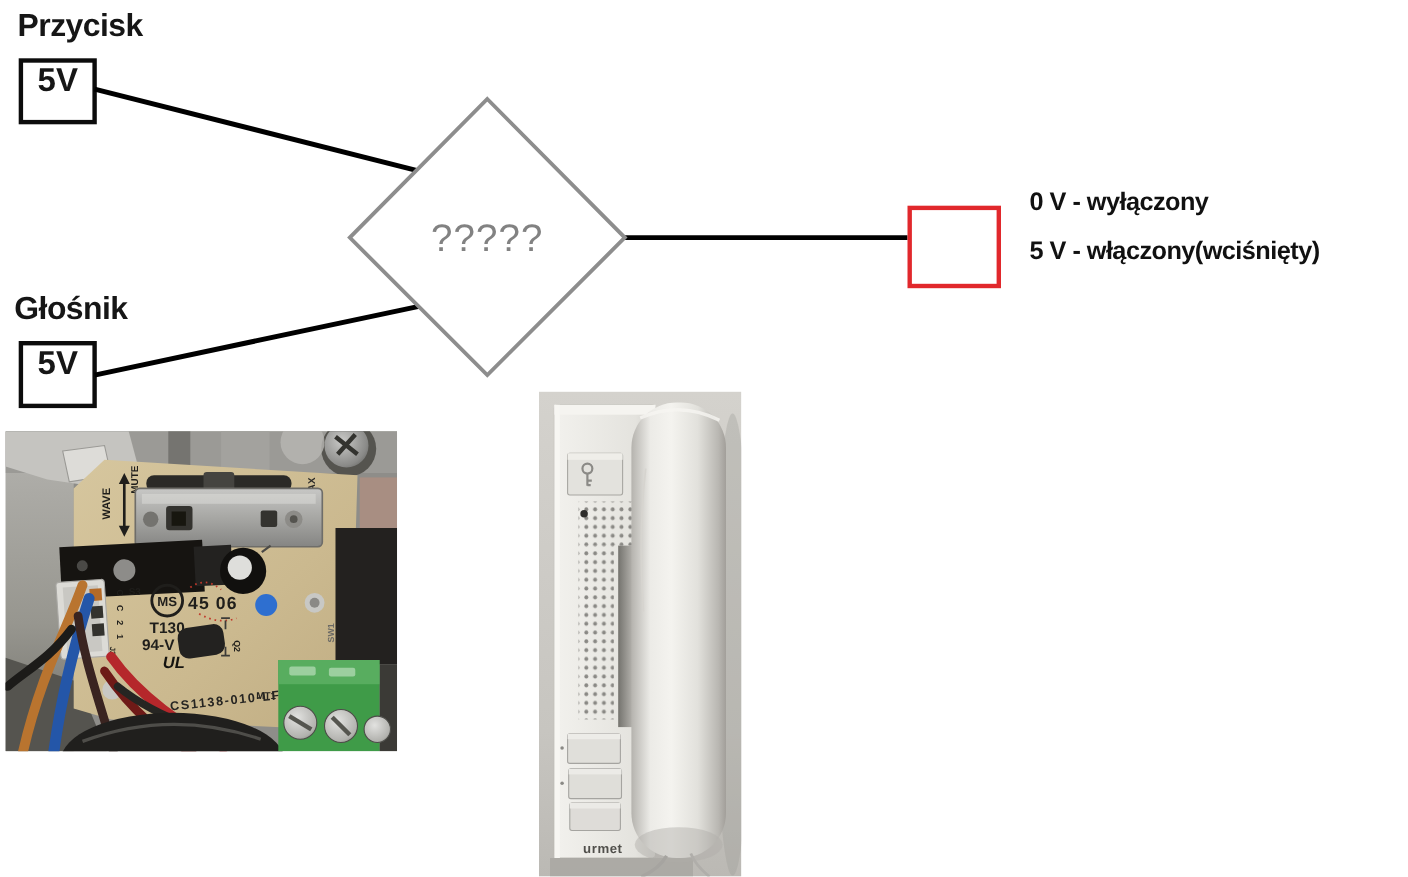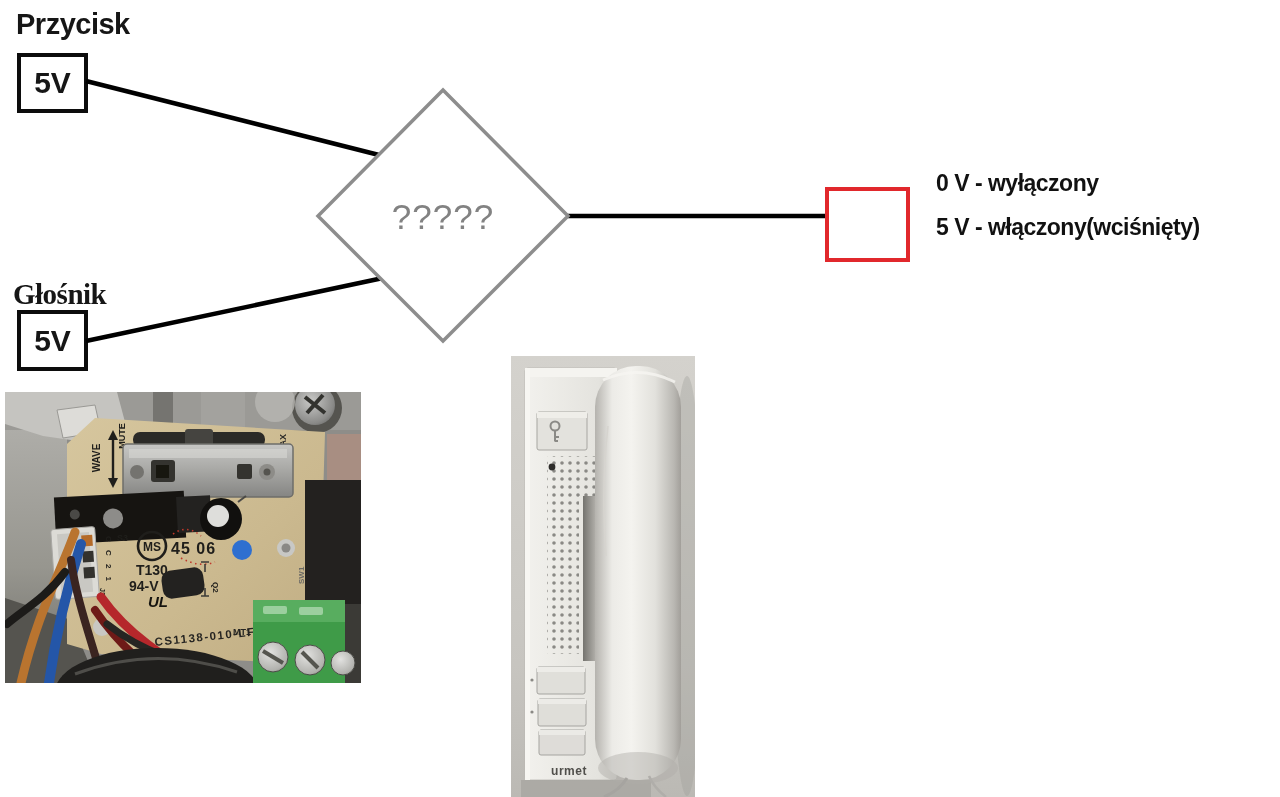--- a/index.html
+++ b/index.html
@@ -1,21 +1,21 @@
 <!DOCTYPE html>
 <html><head>
 <meta charset="utf-8">
 <style>
   html,body{margin:0;padding:0;background:#ffffff;}
   #stage{position:relative;width:1280px;height:797px;background:#ffffff;overflow:hidden;
          font-family:"Liberation Sans",sans-serif;color:#161616;}
   .abs{position:absolute;}
   .lbl{font-size:29px;font-weight:600;letter-spacing:-0.5px;white-space:nowrap;}
   .vbox{box-sizing:border-box;border:4px solid #0c0c0c;background:#ffffff;
-        display:flex;align-items:center;justify-content:center;
+        display:flex;justify-content:center;
         font-size:30px;font-weight:600;}
   #connector-layer{position:absolute;left:0;top:0;z-index:1;}
   #mystery{z-index:2;font-size:35px;color:#828282;letter-spacing:1px;text-align:center;}
   #contact-box{box-sizing:border-box;border:4px solid #e1282c;background:#ffffff;z-index:2;}
   .state{font-size:23px;font-weight:600;letter-spacing:-0.5px;white-space:nowrap;color:#111;}
   #contact-label{font-size:30px;font-weight:600;letter-spacing:-0.5px;color:#e23337;white-space:nowrap;}
   figure{margin:0;}
   svg text{font-family:"Liberation Sans",sans-serif;}
 </style>
 </head>
@@ -28,21 +28,21 @@
     <line x1="86" y1="341" x2="383" y2="278" stroke="#000000" stroke-width="4.5"></line>
     <line x1="560" y1="216" x2="827" y2="216" stroke="#000000" stroke-width="4.5"></line>
     <polygon points="443,90 568,216 443,341 318,216" fill="#ffffff" stroke="#8d8d8d" stroke-width="3.5"></polygon>
   </svg>
 
   <div class="abs lbl" style="left:16px;top:8px;">Przycisk</div>
   <div class="abs vbox" style="left:17px;top:53px;width:71px;height:60px;">
     <span>5V</span>
   </div>
 
-  <div class="abs lbl" style="left:13px;top:278px;font-family:Liberation Serif, serif;">Głośnik</div>
+  <div class="abs lbl" style="left:13px;top:265px;">Głośnik</div>
   <div class="abs vbox" style="left:17px;top:310px;width:71px;height:61px;">
     <span>5V</span>
   </div>
 
   <div id="mystery" class="abs" style="left:373px;top:197px;width:140px;">?????</div>
 
   <div id="contact-box" class="abs" style="left:825px;top:187px;width:85px;height:75px;"></div>
   <div class="abs state" style="left:936px;top:170px;">0 V - wyłączony</div>
   <div class="abs state" style="left:936px;top:214px;">5 V - włączony(wciśnięty)</div>
 
@@ -179,21 +179,21 @@
         <rect x="294" y="215" width="24" height="8" rx="2" fill="#9ccf9f"></rect>
         <circle cx="268" cy="265" r="15" fill="url(#gScrewG)" stroke="#4c4c48"></circle>
         <path d="M258,259 l20,12" stroke="#55554f" stroke-width="4"></path>
         <circle cx="305" cy="268" r="15" fill="url(#gScrewG)" stroke="#4c4c48"></circle>
         <path d="M297,260 l16,16" stroke="#55554f" stroke-width="4"></path>
         <circle cx="338" cy="271" r="12" fill="url(#gScrewG)" stroke="#4c4c48"></circle>
       </g>
     </svg>
   </figure>
 
-  <figure class="abs" style="left:511px;top:356px;width:184px;height:441px;">
+  <figure class="abs" style="left:490px;top:356px;width:184px;height:441px;">
     <svg width="184" height="441" viewBox="0 0 184 441">
       <defs>
         <linearGradient id="gWall" x1="0" y1="0" x2="0" y2="1">
           <stop offset="0" stop-color="#d4d2cd"></stop>
             <stop offset="0.7" stop-color="#c7c5c0"></stop>
             <stop offset="1" stop-color="#bbb9b4"></stop>
         </linearGradient>
         <linearGradient id="gBody" x1="0" y1="0" x2="1" y2="0">
           <stop offset="0" stop-color="#f2f1ed"></stop>
             <stop offset="0.8" stop-color="#e4e3de"></stop>

